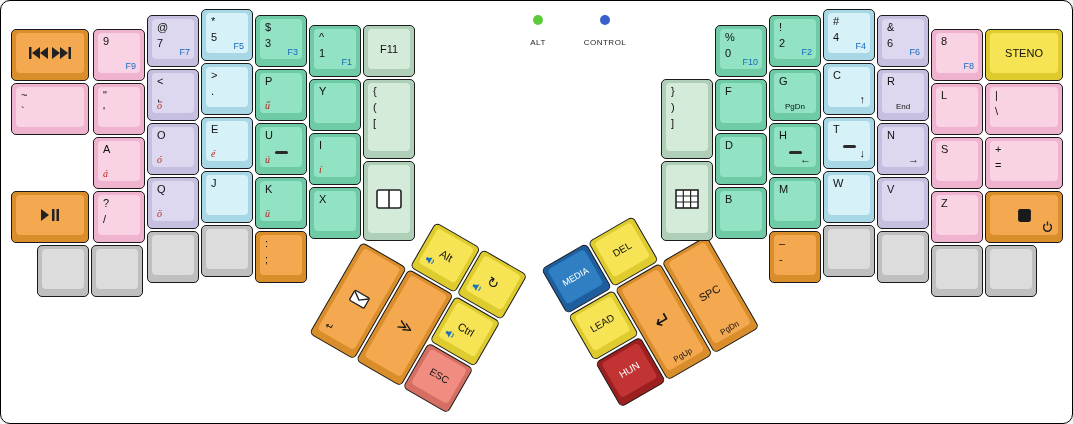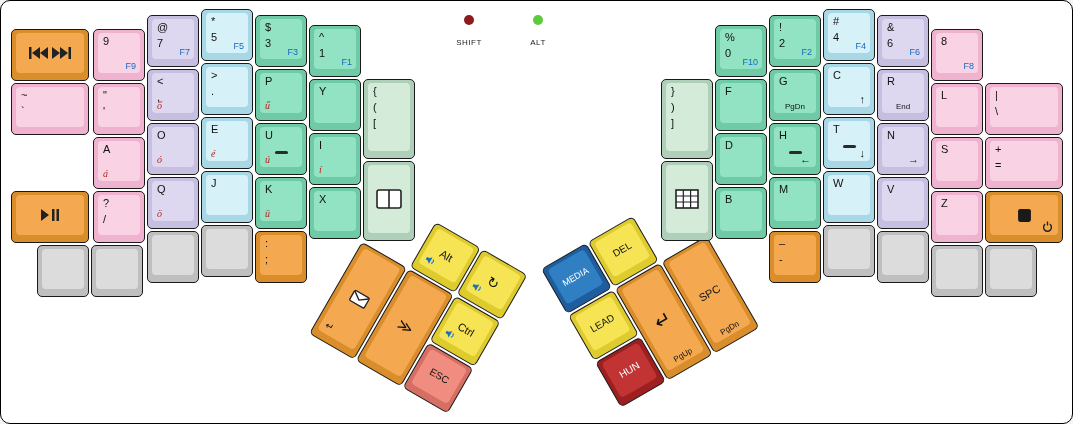--- a/index.html
+++ b/index.html
@@ -43,27 +43,27 @@
   #rthumb{left:540px;top:268px;transform:rotate(-30deg);}
   
   .indicator{position:absolute;top:14px;width:60px;display:flex;flex-direction:column;align-items:center;gap:13px;}
   .dot{width:10px;height:10px;border-radius:50%;}
   .ind-label{font-size:8px;letter-spacing:0.5px;color:#222;}
 </style>
 </head>
 <body>
 
 <div id="canvas">
-  <div class="indicator" style="left:438px">
-    <span class="dot" style="background: rgb(142, 27, 27);"></span>
-    <span class="ind-label">SHIFT</span>
-  </div>
   <div class="indicator" style="left:507px">
     <span class="dot" style="background: rgb(91, 203, 59);"></span>
     <span class="ind-label">ALT</span>
+  </div>
+  <div class="indicator" style="left:574px">
+    <span class="dot" style="background: rgb(58, 95, 200);"></span>
+    <span class="ind-label">CONTROL</span>
   </div>
   <div id="lthumb" class="thumb">
       <div class="key yellow" style="left: 54px; top: 0px; width: 52px; height: 52px;">
         <div class="cap">
           <span class="lg ctr">Alt</span>
           <span class="icon bl">
             <svg width="11" height="10" viewBox="0 0 12 10">
               <polygon points="1,3.5 3.5,3.5 6.5,1 6.5,9 3.5,6.5 1,6.5" fill="#1a6fbf"></polygon>
               <path d="M8.5 2.5 Q10.5 5 8.5 7.5" fill="none" stroke="#1a6fbf" stroke-width="1.1"></path>
             </svg>
@@ -299,20 +299,25 @@
       <div class="cap">
         <span class="lg tl">I</span>
         <span class="lg hun">í</span>
       </div>
     </div>
     <div class="key mint" style="left: 308px; top: 186px; width: 52px; height: 52px;">
       <div class="cap">
         <span class="lg tl">X</span>
       </div>
     </div>
+    <div class="key palegreen" style="left: 362px; top: 24px; width: 52px; height: 52px;">
+      <div class="cap">
+        <span class="lg ctr">F11</span>
+      </div>
+    </div>
     <div class="key palegreen" style="left: 362px; top: 78px; width: 52px; height: 80px;">
       <div class="cap">
         <span class="lg tl">{</span>
         <span class="lg ml">(</span>
         <span class="lg b3">[</span>
       </div>
     </div>
     <div class="key palegreen" style="left: 362px; top: 160px; width: 52px; height: 80px;">
       <div class="cap">
         <span class="icon ctr">
@@ -466,20 +471,25 @@
       </div>
     </div>
     <div class="key pink" style="left: 930px; top: 136px; width: 52px; height: 52px;">
       <div class="cap">
         <span class="lg tl">S</span>
       </div>
     </div>
     <div class="key pink" style="left: 930px; top: 190px; width: 52px; height: 52px;">
       <div class="cap">
         <span class="lg tl">Z</span>
+      </div>
+    </div>
+    <div class="key yellow" style="left: 984px; top: 28px; width: 78px; height: 52px;">
+      <div class="cap">
+        <span class="lg ctr">STENO</span>
       </div>
     </div>
     <div class="key pink" style="left: 984px; top: 82px; width: 78px; height: 52px;">
       <div class="cap">
         <span class="lg tl">|</span>
         <span class="lg ml">\</span>
       </div>
     </div>
     <div class="key pink" style="left: 984px; top: 136px; width: 78px; height: 52px;">
       <div class="cap">

